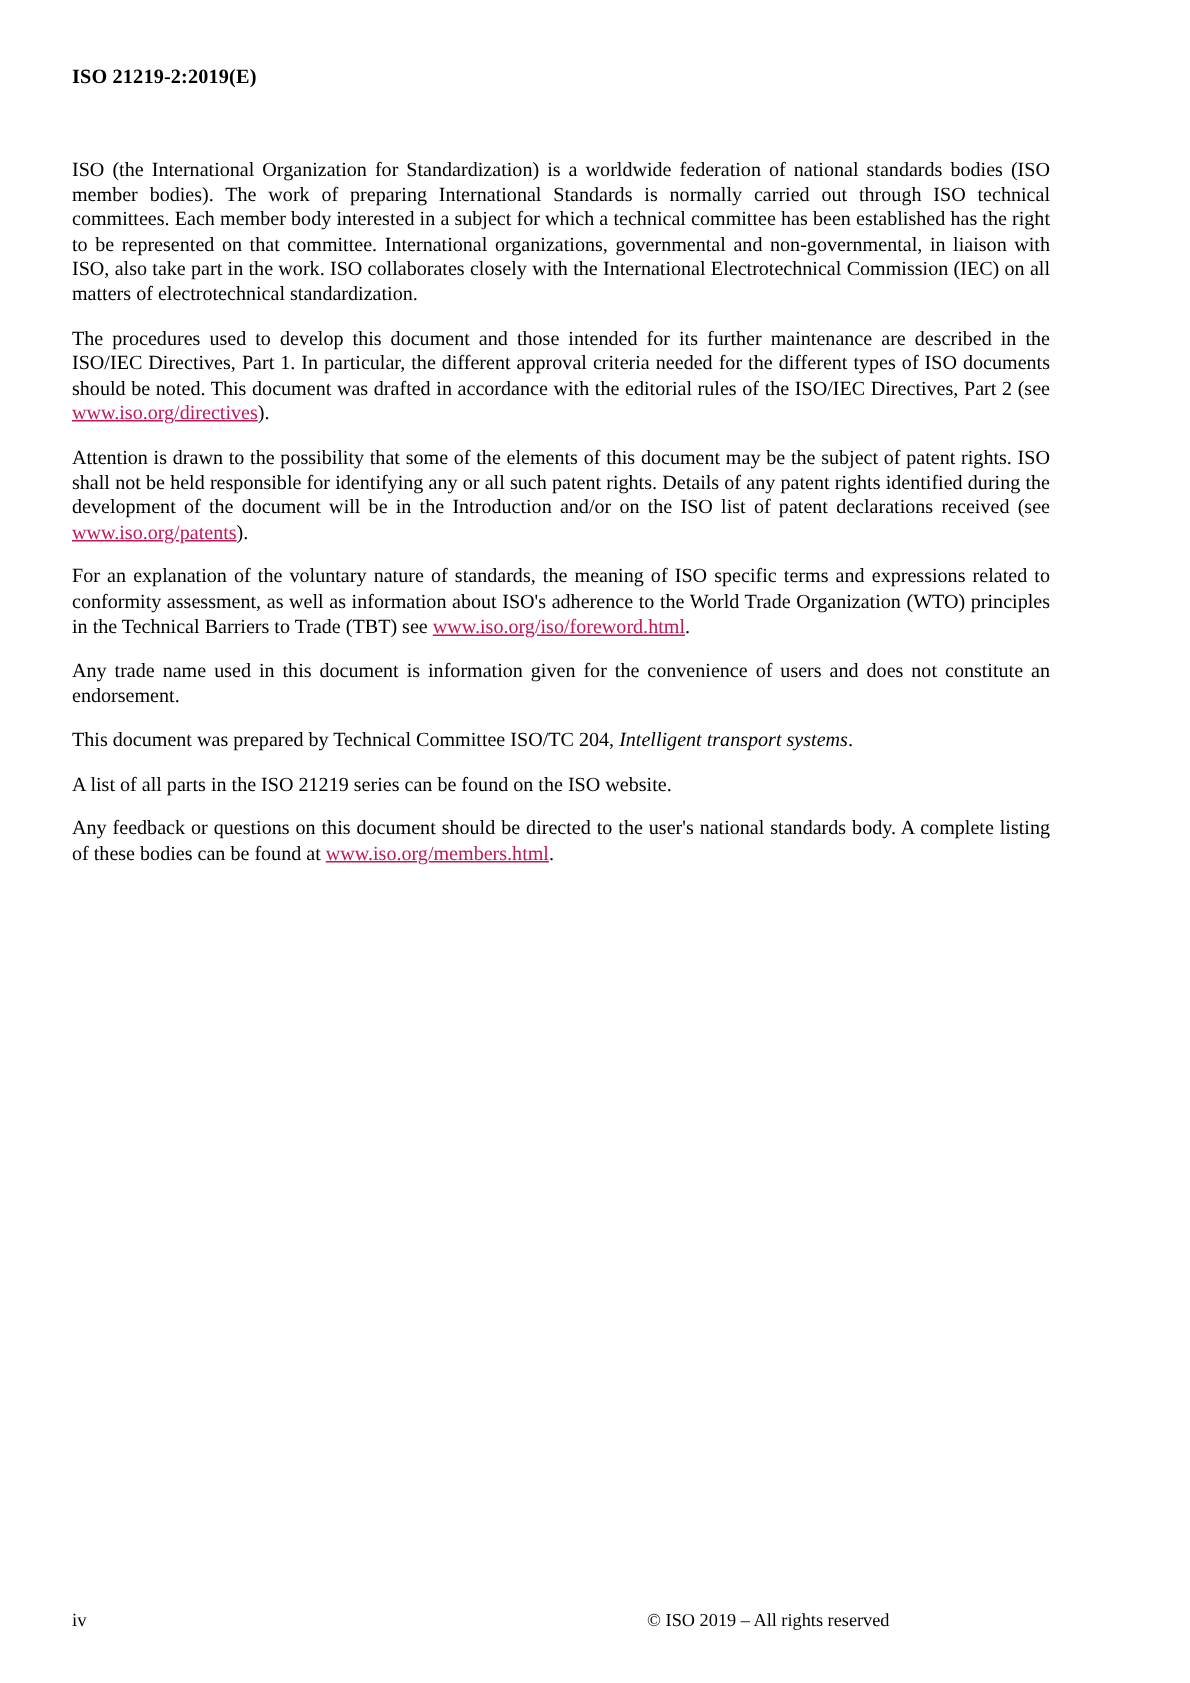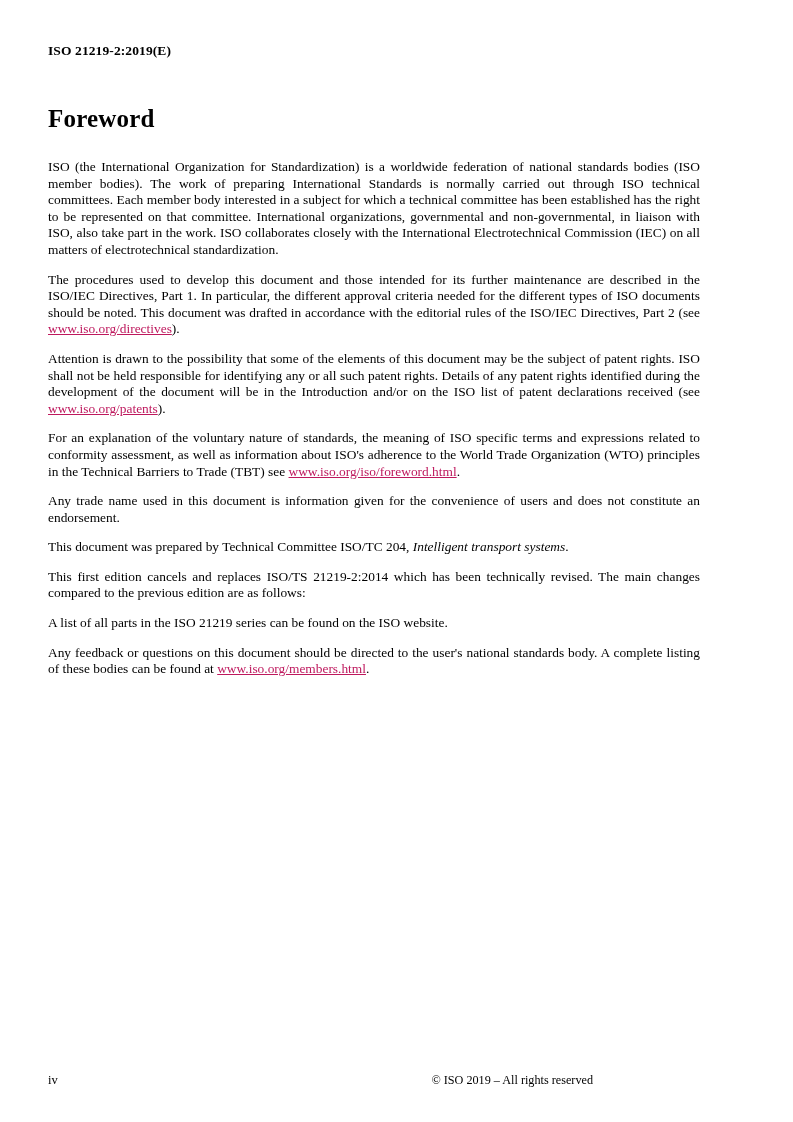--- a/index.html
+++ b/index.html
@@ -80,35 +80,33 @@
 </style>
 </head>
 <body>
 
 <div class="page">
 
   <div class="header-id">ISO 21219-2:2019(E)</div>
 
   <div class="content">
 
-    <h1 class="foreword">Foreword</h1>
 
     <p class="para">ISO (the International Organization for Standardization) is a worldwide federation of national standards bodies (ISO member bodies). The work of preparing International Standards is normally carried out through ISO technical committees. Each member body interested in a subject for which a technical committee has been established has the right to be represented on that committee. International organizations, governmental and non-governmental, in liaison with ISO, also take part in the work. ISO collaborates closely with the International Electrotechnical Commission (IEC) on all matters of electrotechnical standardization.</p>
 
     <p class="para"><span>The procedures used to develop this document and those intended for its further maintenance are described in the ISO/IEC Directives, Part 1. In particular, the different approval criteria needed for the different types of ISO documents should be noted. This document was drafted in accordance with the editorial rules of the ISO/IEC Directives, Part 2 (see </span><a class="link" href="#">www.iso.org/directives</a><span>).</span></p>
 
     <p class="para"><span>Attention is drawn to the possibility that some of the elements of this document may be the subject of patent rights. ISO shall not be held responsible for identifying any or all such patent rights. Details of any patent rights identified during the development of the document will be in the Introduction and/or on the ISO list of patent declarations received (see </span><a class="link" href="#">www.iso.org/patents</a><span>).</span></p>
 
     <p class="para"><span>For an explanation of the voluntary nature of standards, the meaning of ISO specific terms and expressions related to conformity assessment, as well as information about ISO's adherence to the World Trade Organization (WTO) principles in the Technical Barriers to Trade (TBT) see </span><a class="link" href="#">www.iso.org/iso/foreword.html</a><span>.</span></p>
 
     <p class="para">Any trade name used in this document is information given for the convenience of users and does not constitute an endorsement.</p>
 
     <p class="para"><span>This document was prepared by Technical Committee ISO/TC 204, </span><em>Intelligent transport systems</em><span>.</span></p>
 
-    <p class="para">This first edition cancels and replaces ISO/TS 21219-2:2014 which has been technically revised. The main changes compared to the previous edition are as follows:</p>
 
     <p class="para">A list of all parts in the ISO 21219 series can be found on the ISO website.</p>
 
     <p class="para"><span>Any feedback or questions on this document should be directed to the user's national standards body. A complete listing of these bodies can be found at </span><a class="link" href="#">www.iso.org/members.html</a><span>.</span></p>
 
   </div>
 
   <div class="footer">
     <span class="folio">iv</span>
     <span class="copyright">© ISO 2019 – All rights reserved</span>

